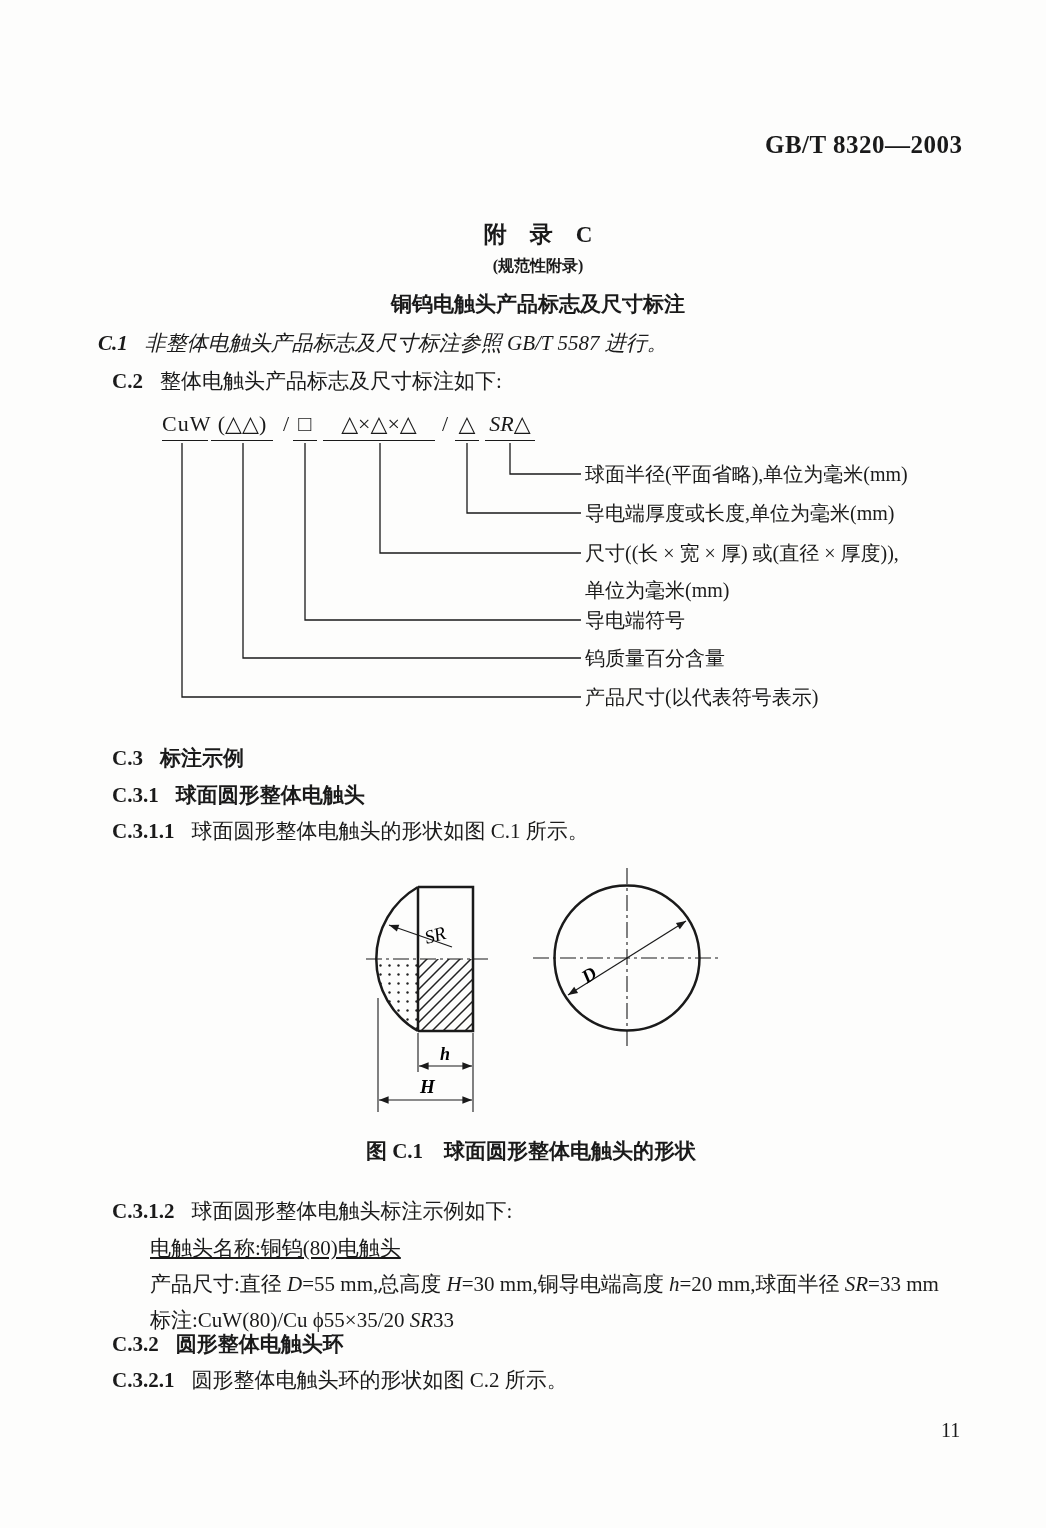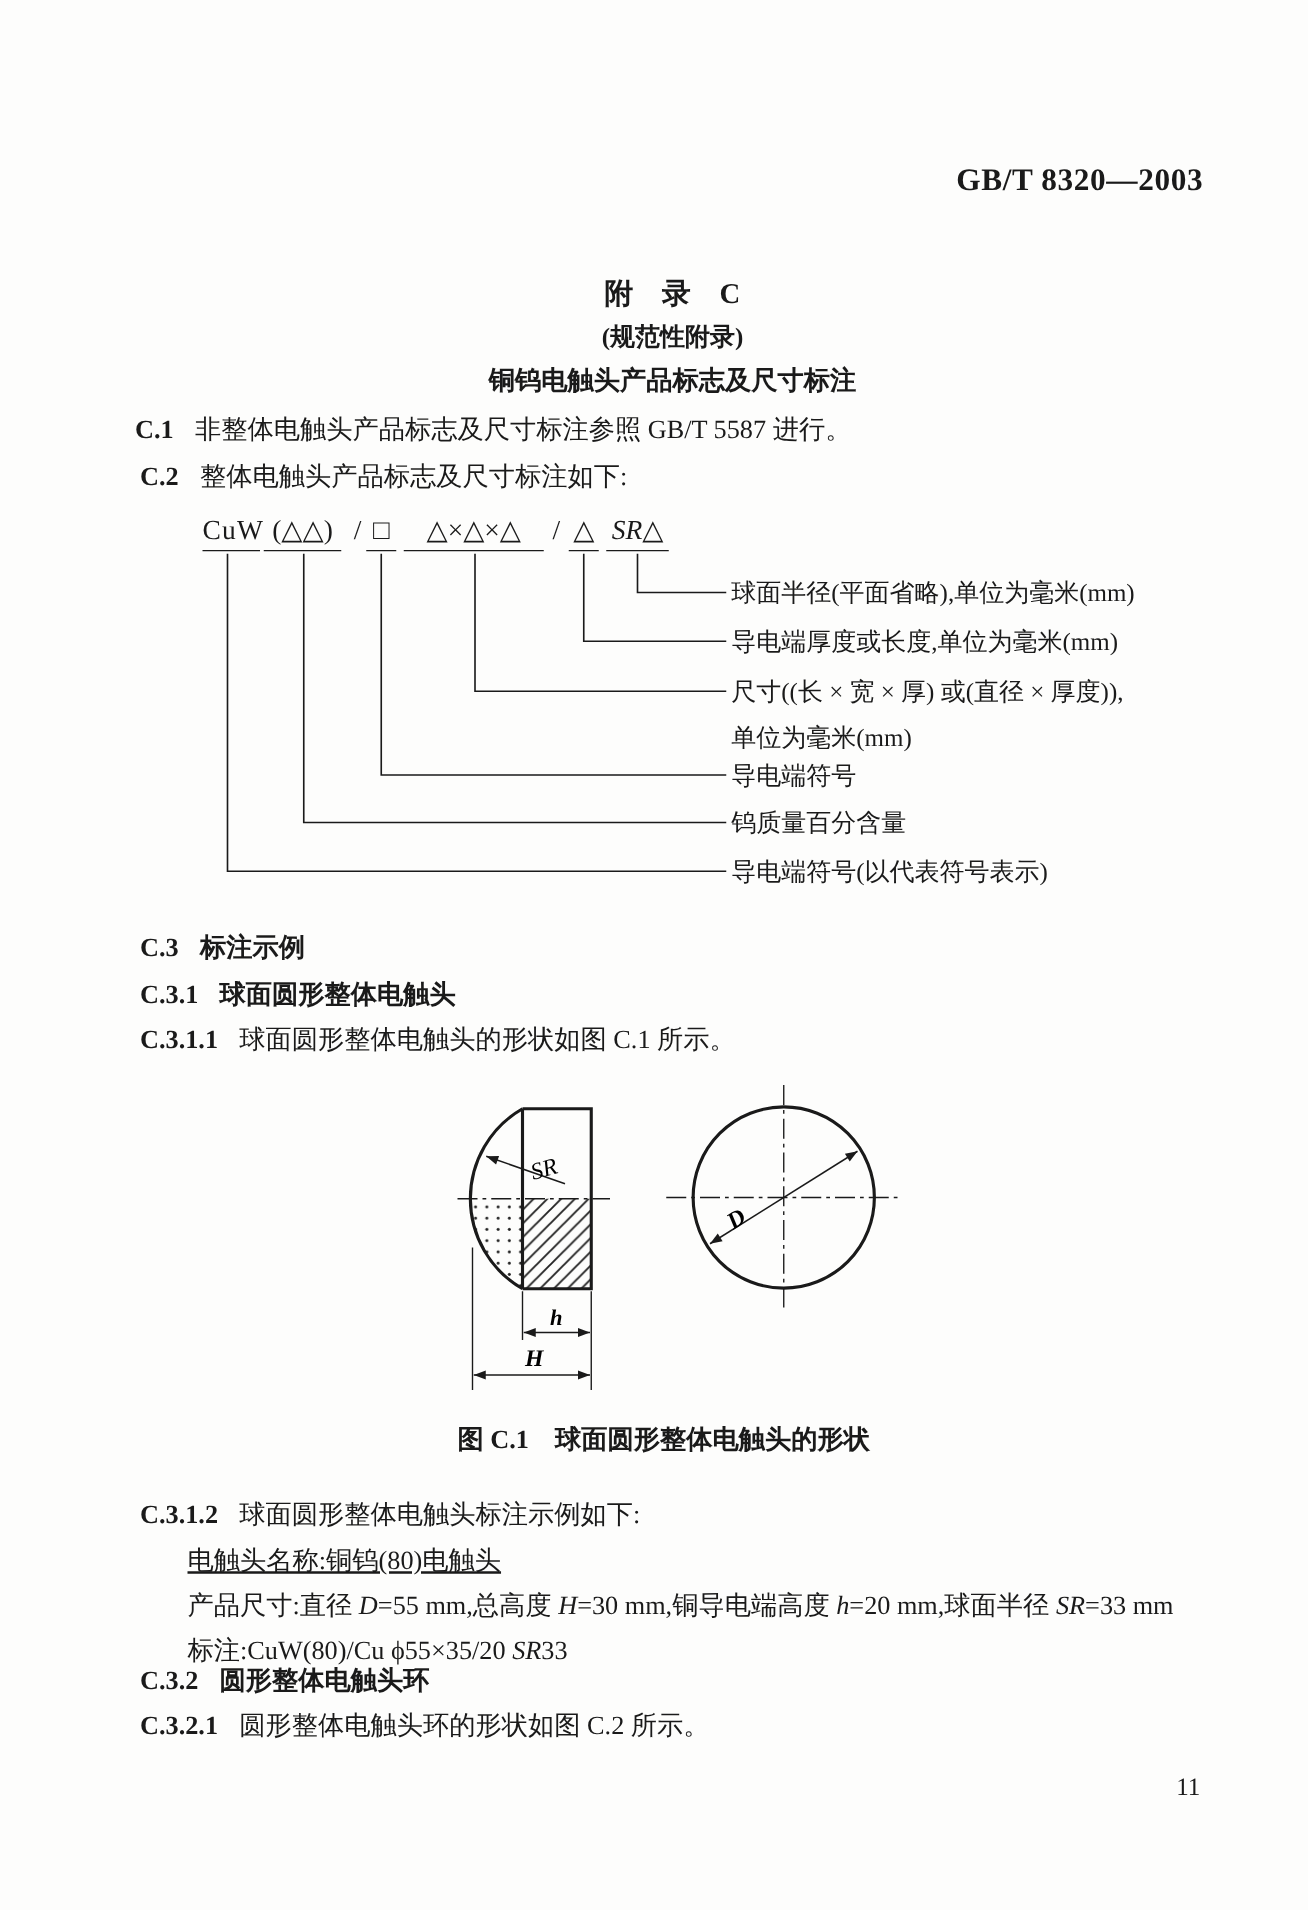--- a/index.html
+++ b/index.html
@@ -25,24 +25,24 @@
   svg text { font-family:"Liberation Serif","DejaVu Serif",serif; }
 </style>
 </head>
 <body>
 
 <div class="page">
 
   <div class="abs b" style="left:765px; top:131px; font-size:25px; letter-spacing:0.5px;">GB/T 8320—2003</div>
 
   <div class="abs center b" style="left:30px; top:219px; font-size:23px;">附　录　C</div>
-  <div class="abs center b" style="left:30px; top:256px; font-size:20px;">(规范性附录)</div>
+  <div class="abs center b" style="left:30px; top:256px; font-size:16px;">(规范性附录)</div>
   <div class="abs center b" style="left:30px; top:290px; font-size:21px;">铜钨电触头产品标志及尺寸标注</div>
 
-  <div class="abs body-text" style="left:108px; top:330px;">
+  <div class="abs body-text" style="left:98px; top:330px;font-style:italic;">
     <span class="clause-num">C.1</span><span>非整体电触头产品标志及尺寸标注参照 GB/T 5587 进行。</span>
   </div>
   <div class="abs body-text" style="left:112px; top:368px;">
     <span class="clause-num">C.2</span><span>整体电触头产品标志及尺寸标注如下:</span>
   </div>
 
   <div class="formula">
     <span class="fseg u" style="left:162px; width:46px; letter-spacing:1px;">CuW</span>
     <span class="fseg u" style="left:211px; width:62px;">(△△)</span>
     <span class="fseg" style="left:279px; width:14px;">/</span>
@@ -63,21 +63,21 @@
       <path d="M510,443 V474 H581"></path>
     </g>
   </svg>
 
   <div class="callout-label" style="top:461px;">球面半径(平面省略),单位为毫米(mm)</div>
   <div class="callout-label" style="top:540px;">尺寸((长 × 宽 × 厚) 或(直径 × 厚度)),</div>
   <div class="callout-label" style="top:500px;">导电端厚度或长度,单位为毫米(mm)</div>
   <div class="callout-label" style="top:577px;">单位为毫米(mm)</div>
   <div class="callout-label" style="top:607px;text-align:center;">导电端符号</div>
   <div class="callout-label" style="top:645px;">钨质量百分含量</div>
-  <div class="callout-label" style="top:684px;">导电端符号(以代表符号表示)</div>
+  <div class="callout-label" style="top:684px;">产品尺寸(以代表符号表示)</div>
 
   <div class="abs body-text b" style="left:112px; top:745px;">
     <span class="clause-num">C.3</span><span>标注示例</span>
   </div>
   <div class="abs body-text b" style="left:112px; top:782px;">
     <span class="clause-num">C.3.1</span><span>球面圆形整体电触头</span>
   </div>
   <div class="abs body-text" style="left:112px; top:818px;">
     <span class="clause-num">C.3.1.1</span><span>球面圆形整体电触头的形状如图 C.1 所示。</span>
   </div>

